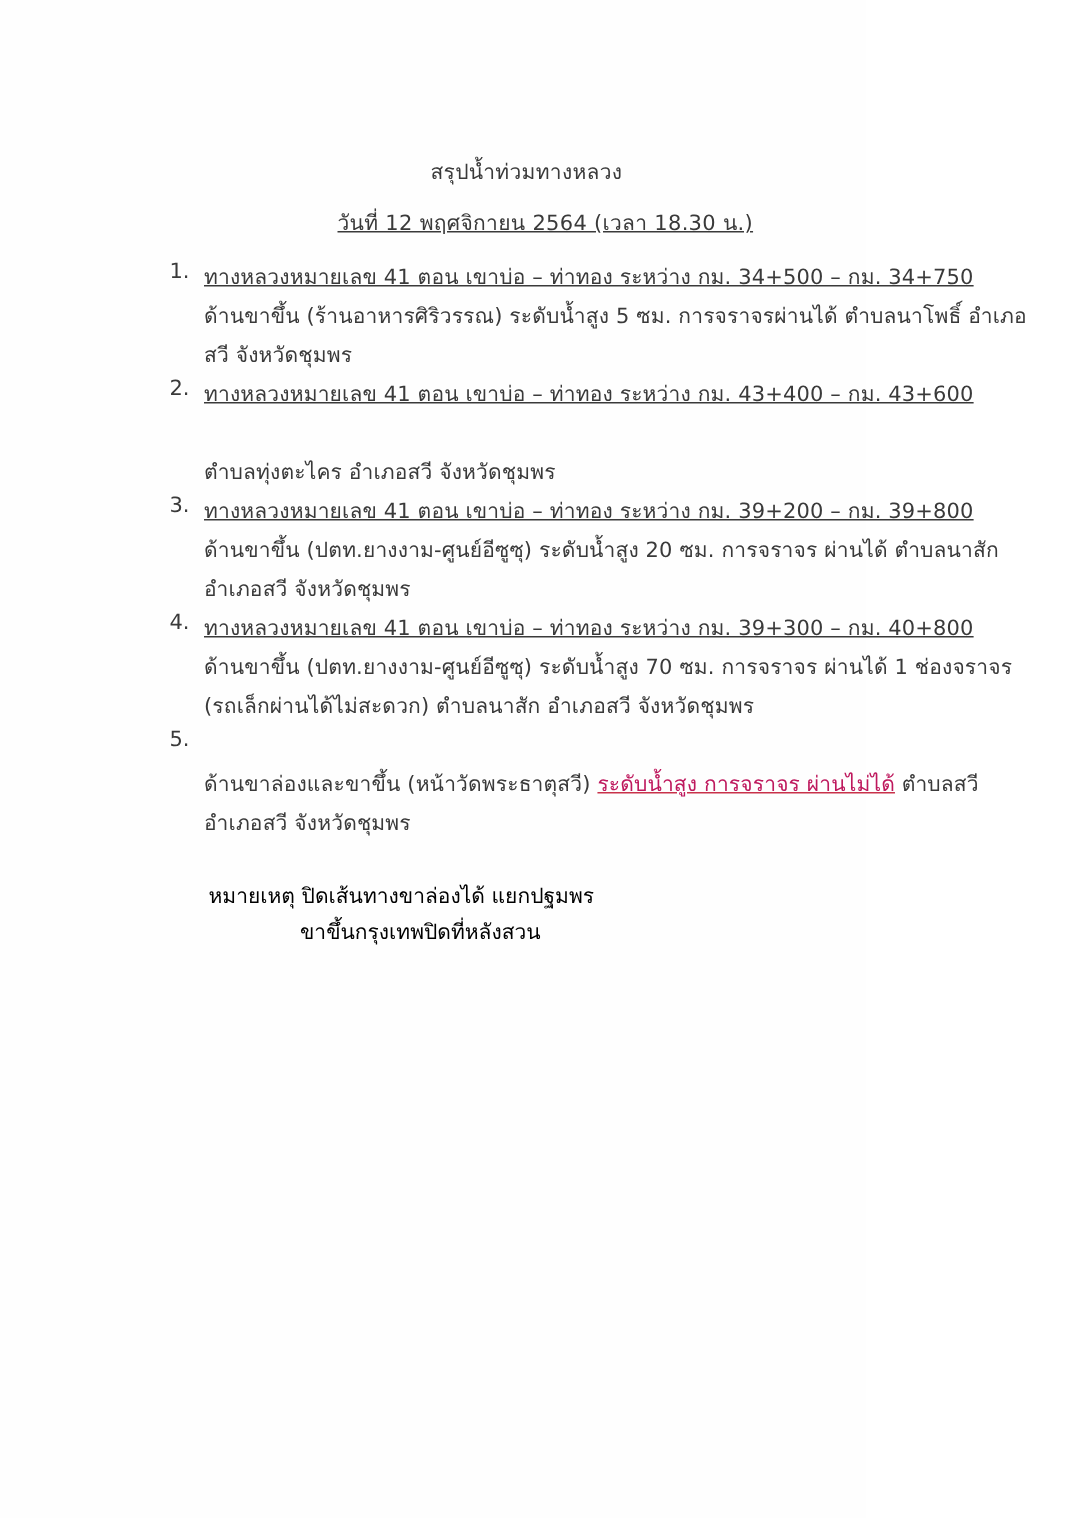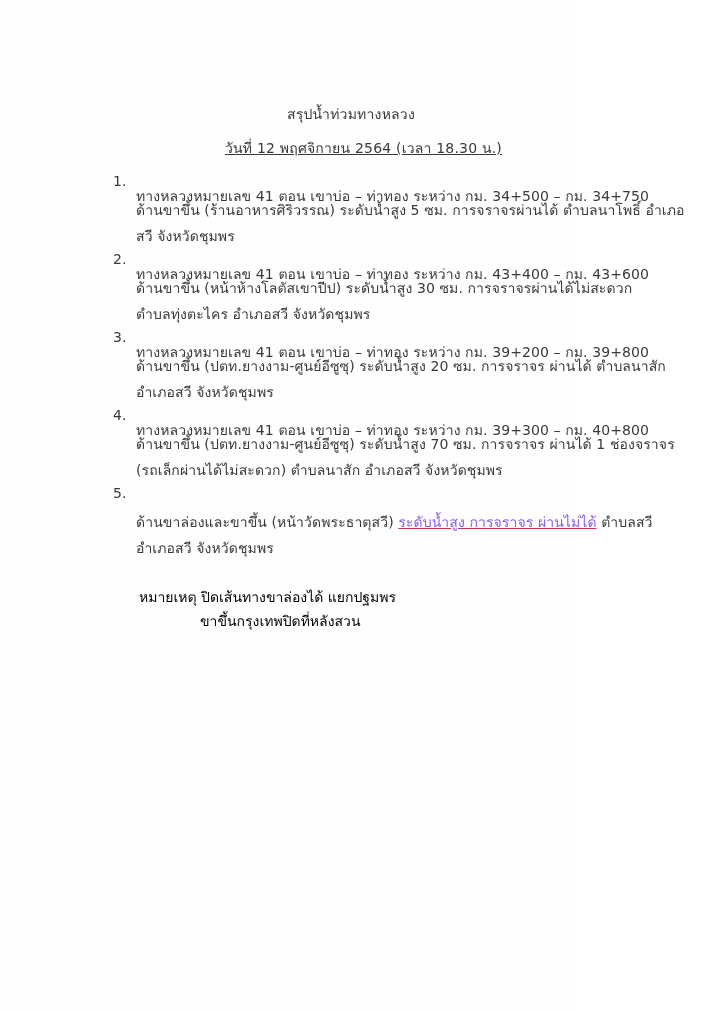--- a/index.html
+++ b/index.html
@@ -47,25 +47,25 @@
     top: 0;
     font-size: 14px;
   }
   .item .line {
     position: absolute;
     left: 136px;
     font-size: 14px;
     white-space: nowrap;
     letter-spacing: 0.1px;
   }
-  .item .l1 { top: 12px; }
+  .item .l1 { top: 0; text-decoration: underline; }
   .item .l2 { top: 26px; }
   .item .l3 { top: 52px; }
   .red-underline {
-    color: #8b5cf6;
+    color: #be185d;
     text-decoration: underline;
     text-decoration-color: #c8324a;
     text-align: center;
   }
   .note {
     position: absolute;
     color: #000000;
     font-size: 14px;
     white-space: nowrap;
   }
@@ -87,21 +87,20 @@
     <div class="item">
       <span class="num">1.</span>
       <span class="line l1">ทางหลวงหมายเลข  41  ตอน เขาบ่อ – ท่าทอง ระหว่าง กม. 34+500 – กม. 34+750</span>
       <span class="line l2">ด้านขาขึ้น (ร้านอาหารศิริวรรณ) ระดับน้ำสูง 5 ซม. การจราจรผ่านได้ ตำบลนาโพธิ์ อำเภอ</span>
       <span class="line l3">สวี จังหวัดชุมพร</span>
     </div>
 
     <div class="item">
       <span class="num">2.</span>
       <span class="line l1">ทางหลวงหมายเลข  41  ตอน เขาบ่อ – ท่าทอง ระหว่าง กม. 43+400 – กม. 43+600</span>
-      <span class="line l2">ด้านขาขึ้น  (หน้าห้างโลตัสเขาปีป)  ระดับน้ำสูง  30  ซม.  การจราจรผ่านได้ไม่สะดวก</span>
       <span class="line l3">ตำบลทุ่งตะไคร อำเภอสวี จังหวัดชุมพร</span>
     </div>
 
     <div class="item">
       <span class="num">3.</span>
       <span class="line l1">ทางหลวงหมายเลข  41  ตอน เขาบ่อ – ท่าทอง ระหว่าง กม. 39+200 – กม. 39+800</span>
       <span class="line l2">ด้านขาขึ้น (ปตท.ยางงาม-ศูนย์อีซูซุ) ระดับน้ำสูง 20 ซม. การจราจร ผ่านได้ ตำบลนาสัก</span>
       <span class="line l3">อำเภอสวี จังหวัดชุมพร</span>
     </div>
 

